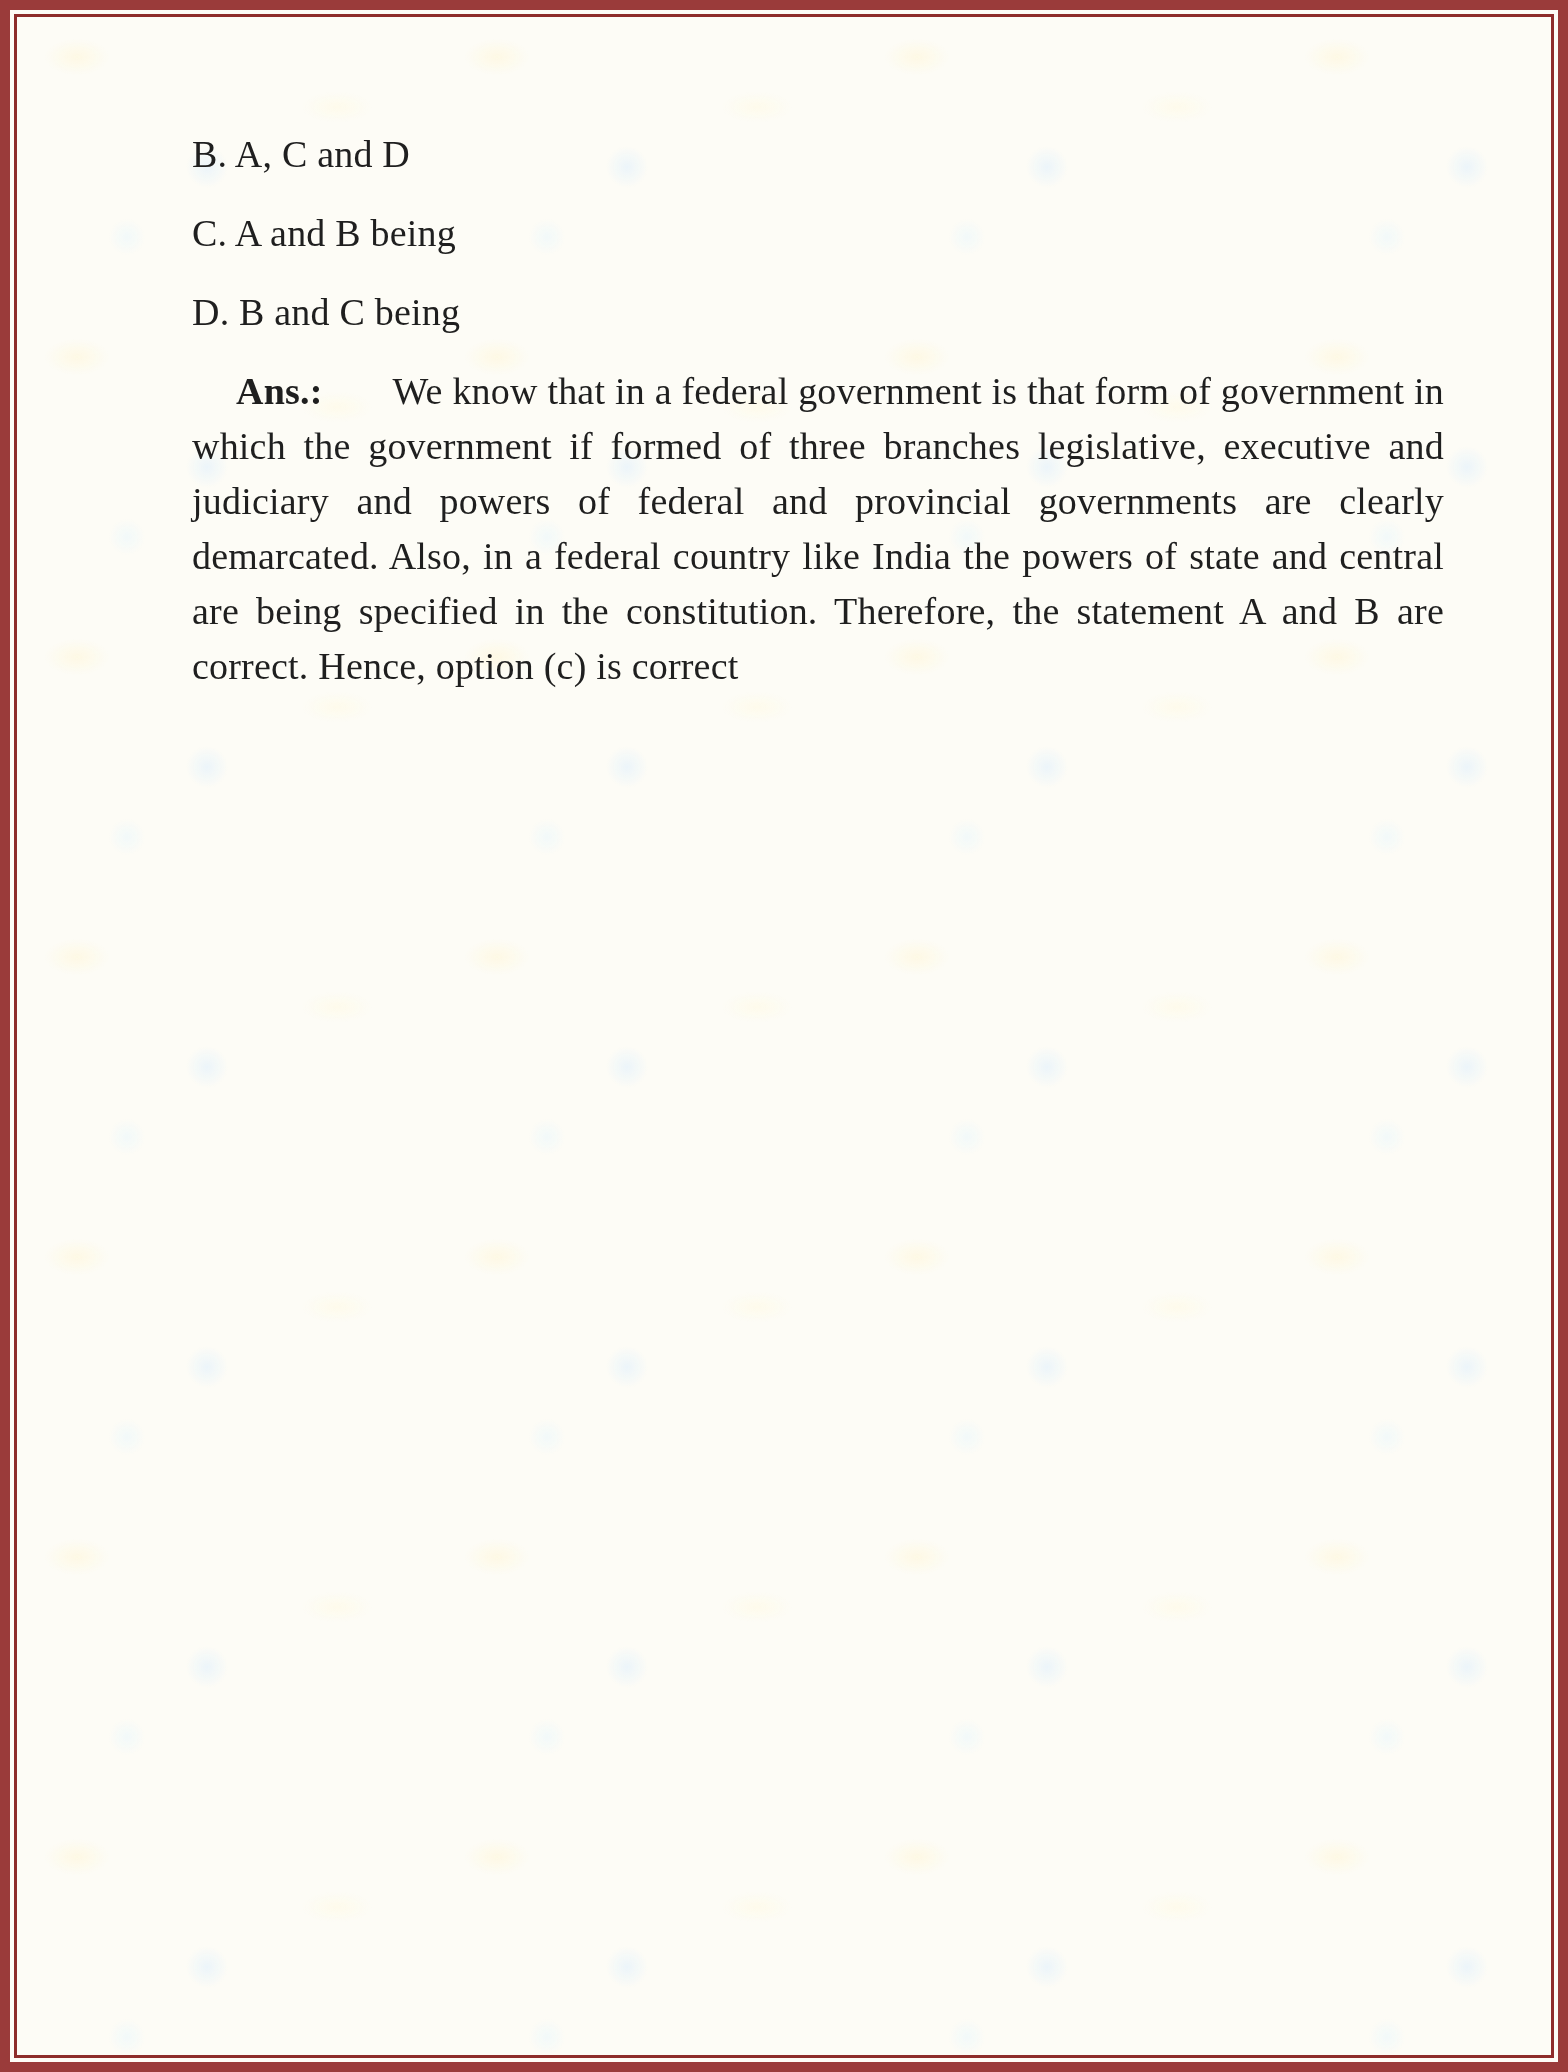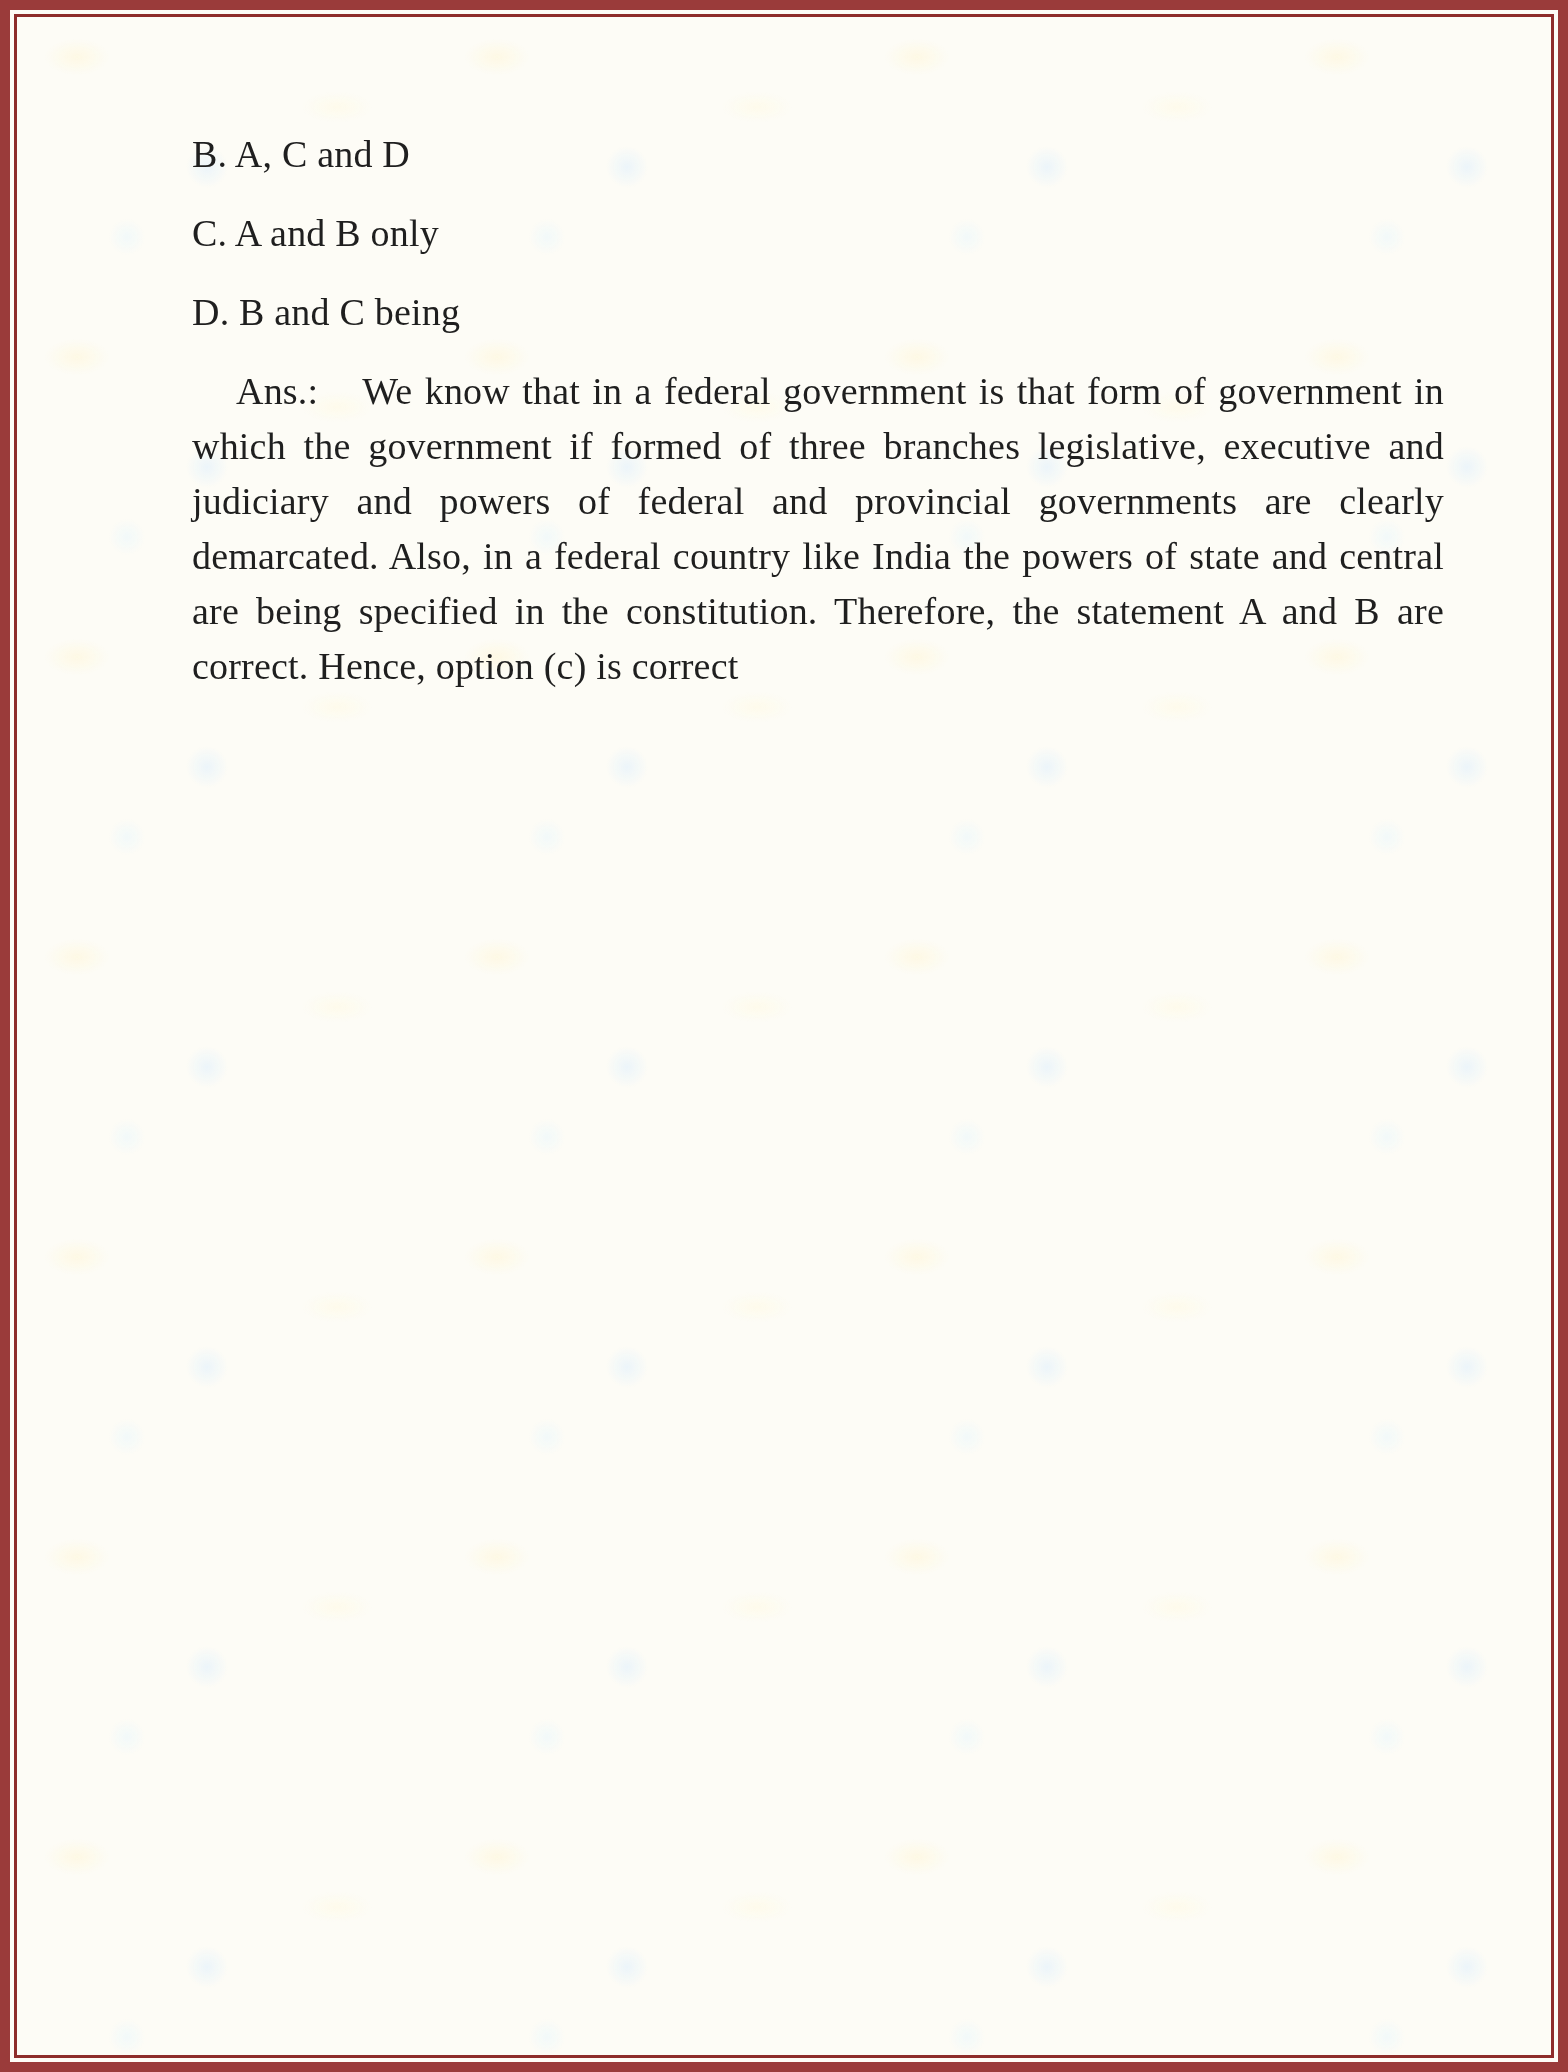--- a/index.html
+++ b/index.html
@@ -52,30 +52,31 @@
     line-height: 55px;
     letter-spacing: 0.2px;
   }
   .answer {
     margin: 0;
     line-height: 55px;
     text-align: justify;
     letter-spacing: 0.2px;
   }
   .answer .label {
-    font-weight: normal;
+    font-weight: bold;
+    margin-right: 26px;
   }
 </style>
 </head>
 <body>
 
 <div class="frame-outer">
   <div class="frame-gap">
     <div class="frame-inner">
       <div class="content">
         <p class="option">B. A, C and D</p>
-        <p class="option">C. A and B only</p>
+        <p class="option">C. A and B being</p>
         <p class="option">D. B and C being</p>
         <p class="answer"><span class="label">Ans.:</span><span>We know that in a federal government is that form of government in which the government if formed of three branches legislative, executive and judiciary and powers of federal and provincial governments are clearly demarcated. Also, in a federal country like India the powers of state and central are being specified in the constitution. Therefore, the statement A and B are correct. Hence, option (c) is correct</span></p>
       </div>
     </div>
   </div>
 </div>
 
 </body></html>

